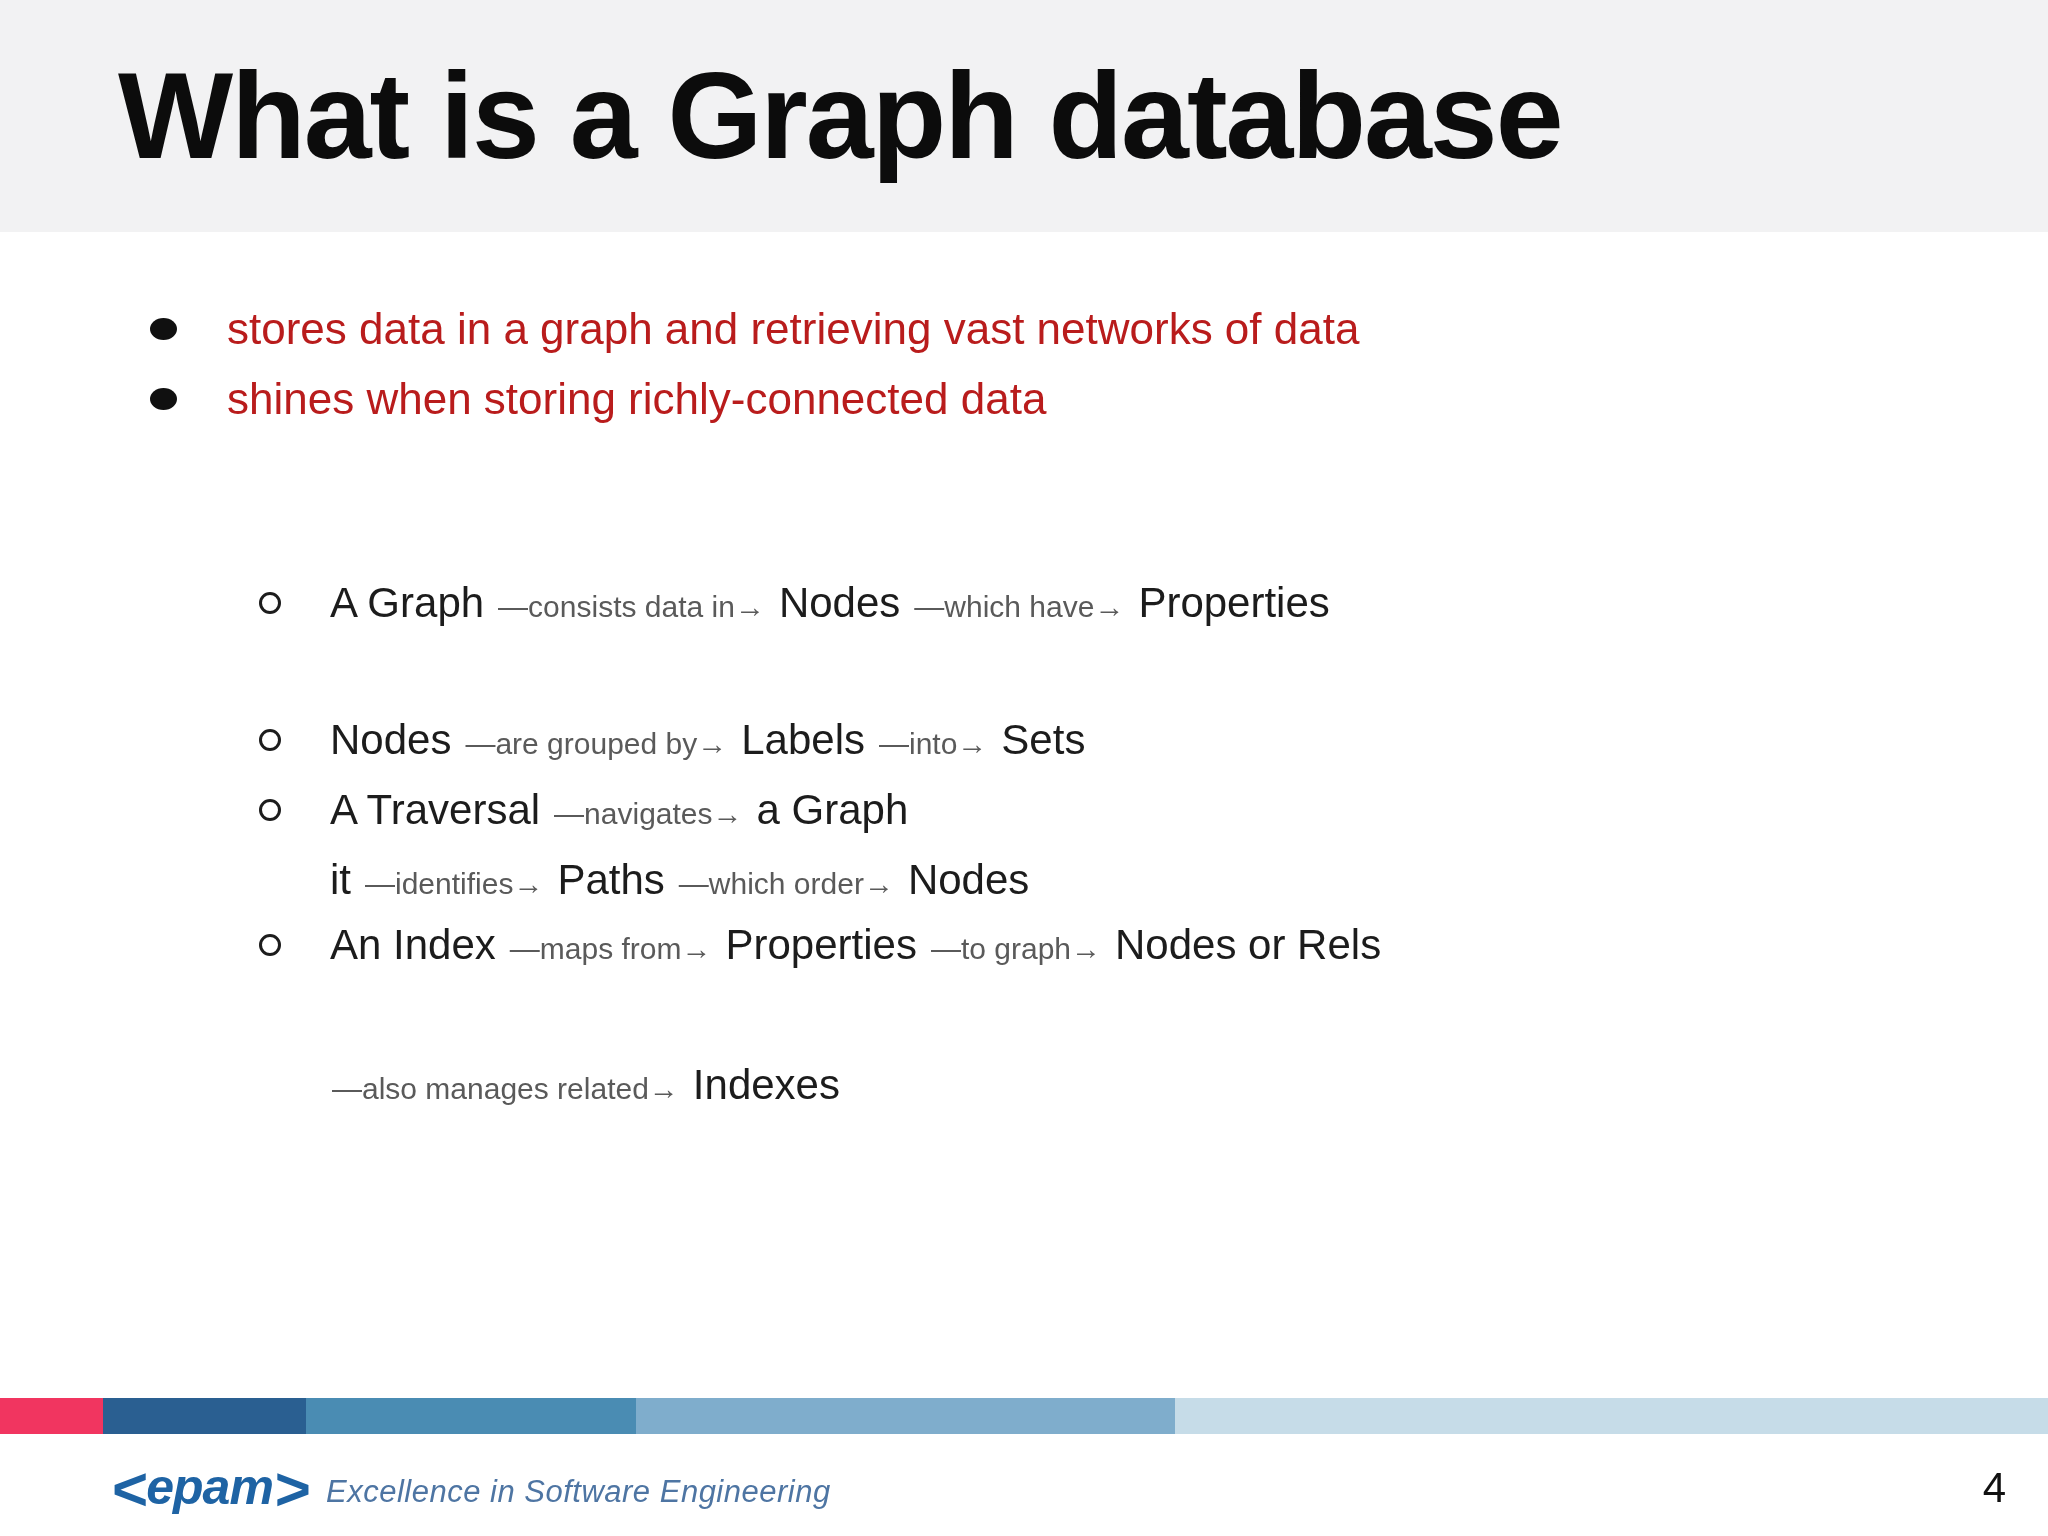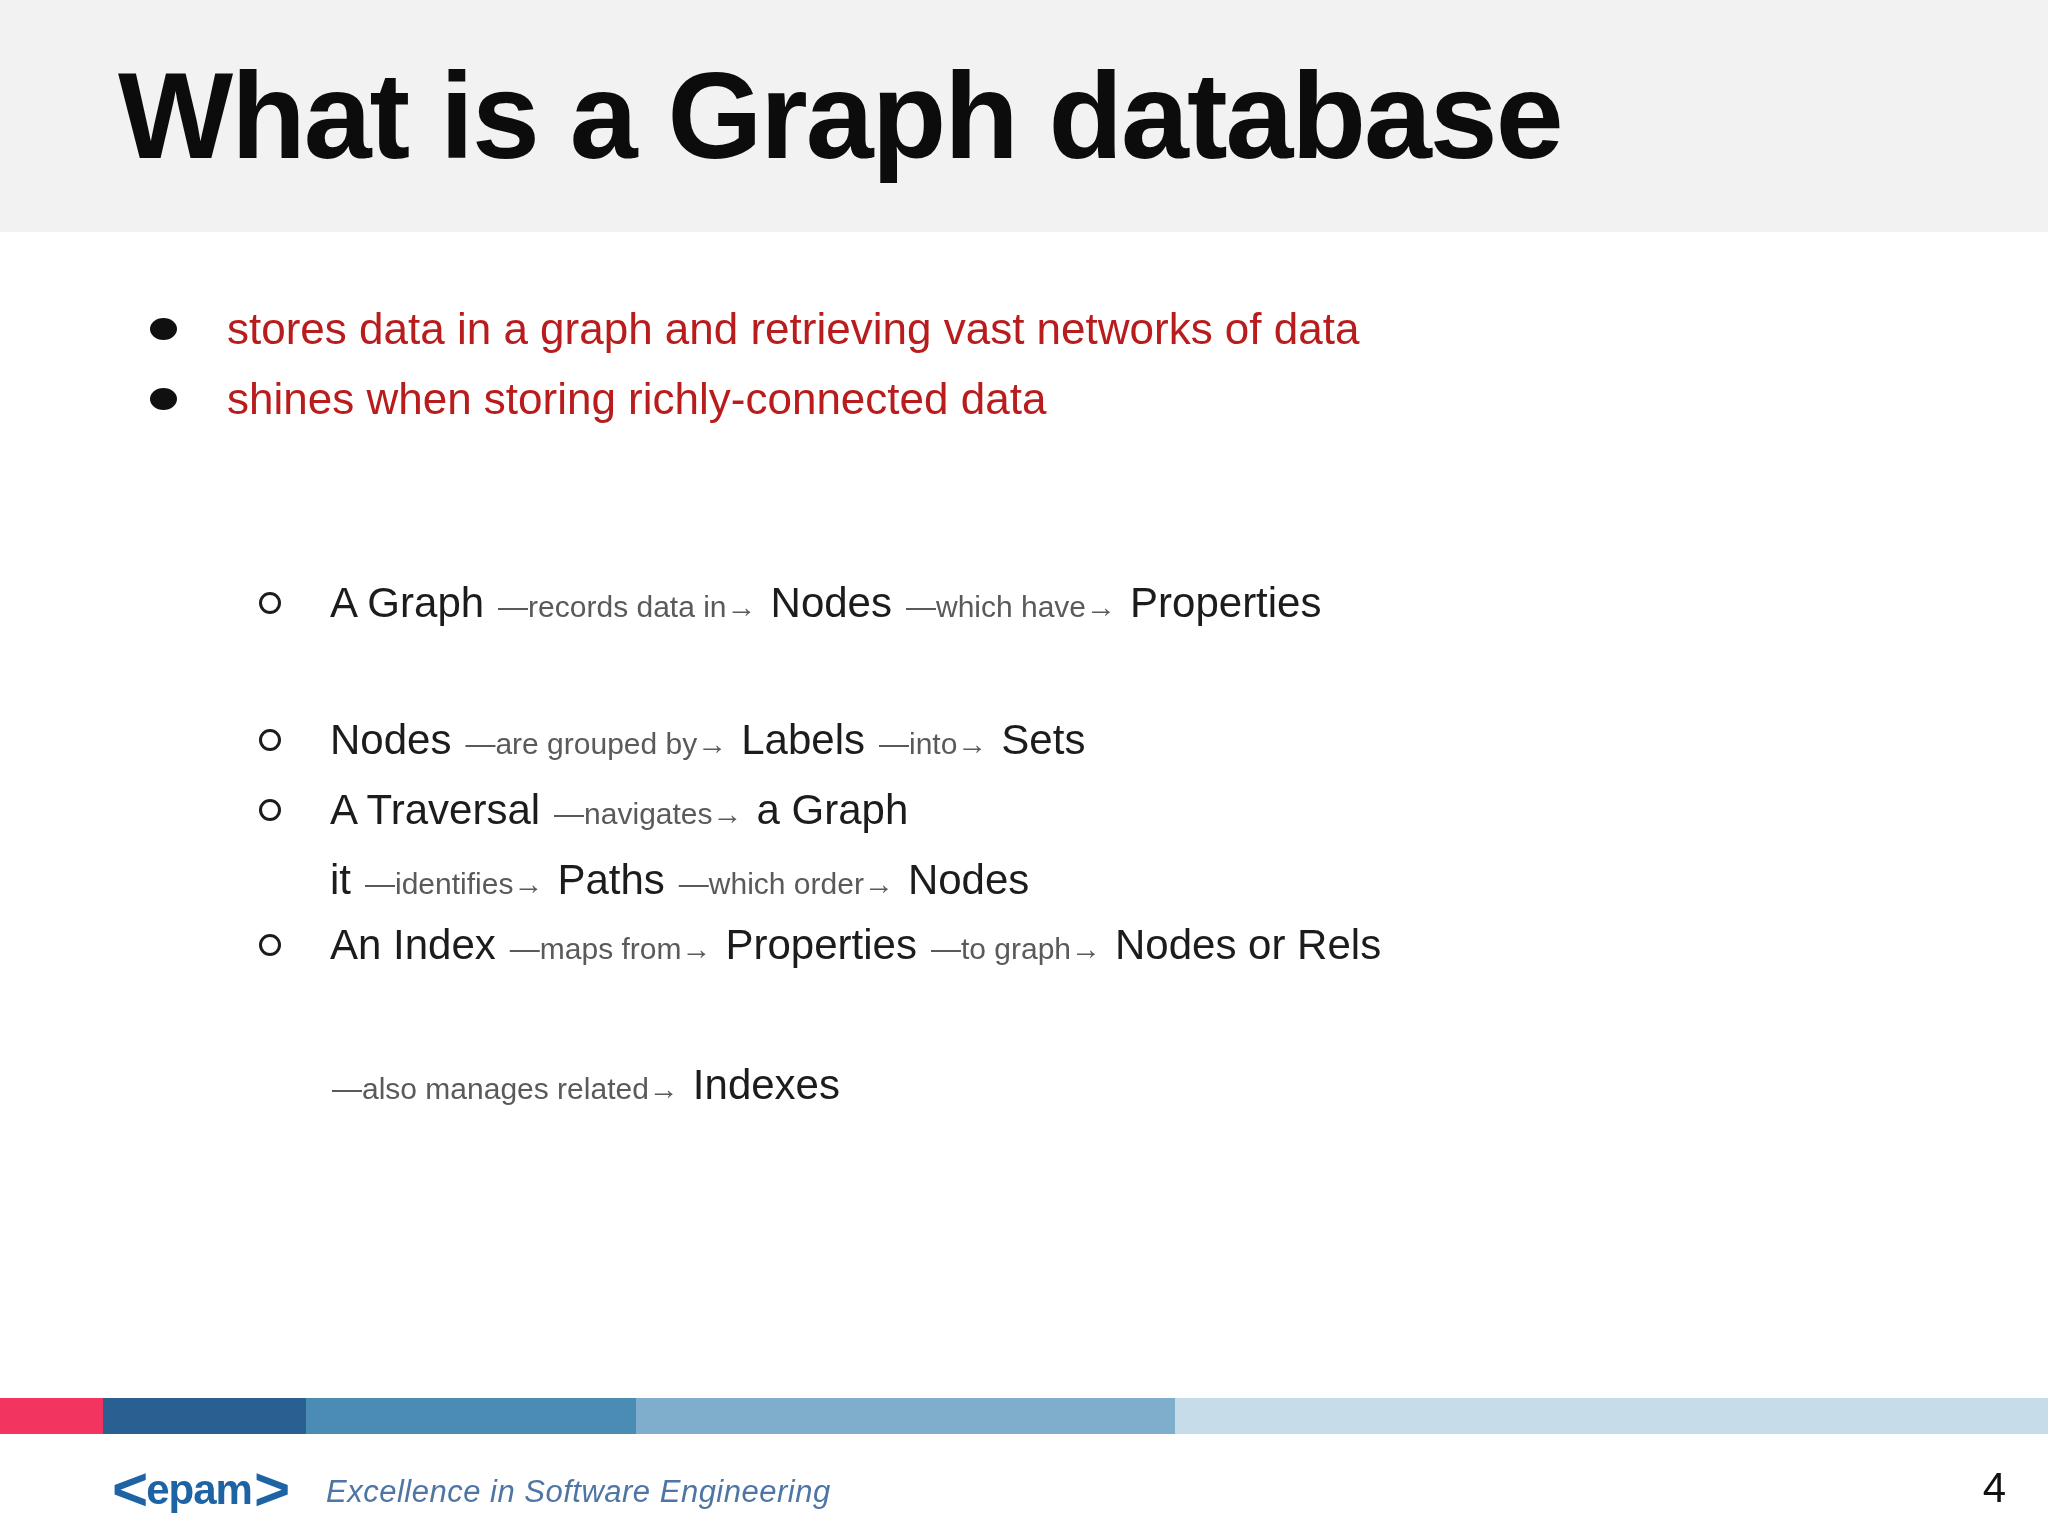--- a/index.html
+++ b/index.html
@@ -36,21 +36,21 @@
 
   
   .footer-bar { position:absolute; left:0; top:1398px; width:2048px; height:36px; display:flex; }
   .footer-bar .bar-seg { height:36px; }
   .footer-logo-row { position:absolute; left:0; top:1434px; width:2048px; height:102px; background:#ffffff; }
   .epam-logo {
     position:absolute; left:112px; top:24px; color:#1e63a4;
     font-weight:700; line-height:1; white-space:nowrap;
   }
   .epam-logo .bracket { font-size:62px; font-weight:700; vertical-align:-6px; letter-spacing:-4px; }
-  .epam-logo .word { font-size:42px; font-weight:700; letter-spacing:-1px; margin:0 2px; }
+  .epam-logo .word { font-size:50px; font-weight:700; font-style:italic; letter-spacing:-1px; margin:0 2px; }
   .tagline {
     position:absolute; left:326px; top:40px; font-size:31px; font-style:italic;
     color:#4e75a3; letter-spacing:0.5px; white-space:nowrap;
   }
   .page-number {
     position:absolute; right:42px; top:1464px; font-size:42px;
     color:#111111; font-weight:400;
   }
 </style>
 </head>
@@ -66,21 +66,21 @@
       <div class="row main" style="top: 304px;">
       <span class="marker"></span>
       <span class="segments"><span class="seg plain">stores data in a graph and retrieving vast networks of data</span></span>
     </div>
       <div class="row main" style="top: 374px;">
       <span class="marker"></span>
       <span class="segments"><span class="seg plain">shines when storing richly-connected data</span></span>
     </div>
       <div class="row sub" style="top: 579px;">
       <span class="marker"></span>
-      <span class="segments"><span class="seg big">A Graph</span><span class="seg small">—records data in→</span><span class="seg big">Nodes</span><span class="seg small">—which have→</span><span class="seg big">Properties</span></span>
+      <span class="segments"><span class="seg big">A Graph</span><span class="seg small">—consists data in→</span><span class="seg big">Nodes</span><span class="seg small">—which have→</span><span class="seg big">Properties</span></span>
     </div>
       <div class="row sub" style="top: 716px;">
       <span class="marker"></span>
       <span class="segments"><span class="seg big">Nodes</span><span class="seg small">—are grouped by→</span><span class="seg big">Labels</span><span class="seg small">—into→</span><span class="seg big">Sets</span></span>
     </div>
       <div class="row sub" style="top: 786px;">
       <span class="marker"></span>
       <span class="segments"><span class="seg big">A Traversal</span><span class="seg small">—navigates→</span><span class="seg big">a Graph</span></span>
     </div>
       <div class="row cont" style="top: 856px; left: 330px;">

